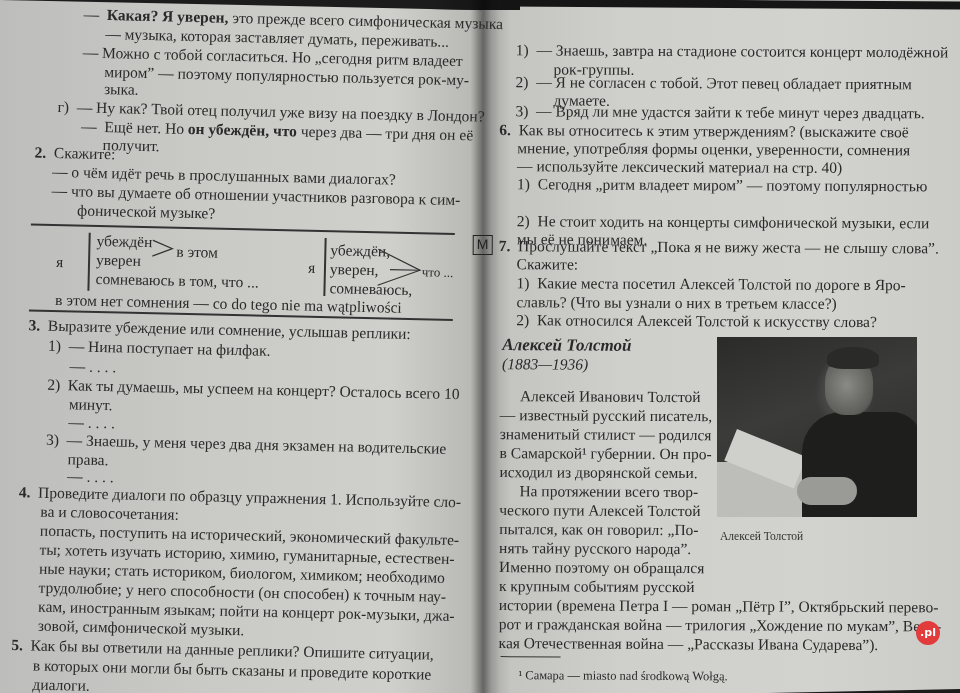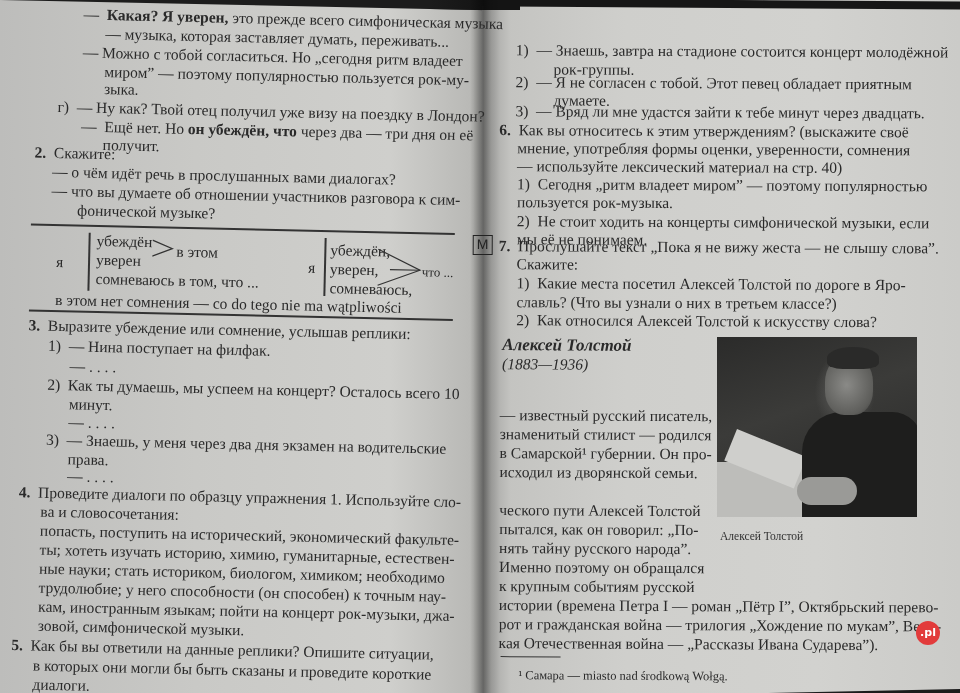--- a/index.html
+++ b/index.html
@@ -228,21 +228,20 @@
     <div class="l" style="left:20px; top:120px;">
       <span class="b">6.</span>&nbsp;
       <span>Как вы относитесь к этим утверждениям? (выскажите своё</span>
     </div>
     <div class="l" style="left:38px; top:138px;">мнение, употребляя формы оценки, уверенности, сомнения</div>
     <div class="l" style="left:38px; top:156px;">— используйте лексический материал на стр. 40)</div>
     <div class="l" style="left:38px; top:174px;">
       <span>1)</span>&nbsp;
       <span>Сегодня „ритм владеет миром” — поэтому популярностью</span>
     </div>
-    <div class="l" style="left:38px; top:192px;">пользуется рок-музыка.</div>
     <div class="l" style="left:38px; top:211px;">
       <span>2)</span>&nbsp;
       <span>Не стоит ходить на концерты симфонической музыки, если</span>
     </div>
     <div class="l" style="left:38px; top:229px;">мы её не понимаем.</div>
 
     <div class="mbox" style="left:-6px; top:235px;">M</div>
     <div class="l" style="left:20px; top:236px;">
       <span class="b">7.</span>&nbsp;
       <span>Прослушайте текст „Пока я не вижу жеста — не слышу слова”.</span>
@@ -254,25 +253,27 @@
     </div>
     <div class="l" style="left:38px; top:292px;">славль? (Что вы узнали о них в третьем классе?)</div>
     <div class="l" style="left:38px; top:310px;">
       <span>2)</span>&nbsp;
       <span>Как относился Алексей Толстой к искусству слова?</span>
     </div>
 
     <div class="l b it" style="left:24px; top:335px; font-size:17px;">Алексей Толстой</div>
     <div class="l it" style="left:24px; top:354px;">(1883—1936)</div>
 
+    <div class="l" style="left:42px; top:386px;">Алексей Иванович Толстой</div>
     <div class="l" style="left:22px; top:405px;">— известный русский писатель,</div>
     <div class="l" style="left:22px; top:424px;">знаменитый стилист — родился</div>
     <div class="l" style="left:22px; top:443px;">в Самарской¹ губернии. Он про-</div>
     <div class="l" style="left:22px; top:462px;">исходил из дворянской семьи.</div>
 
+    <div class="l" style="left:42px; top:481px;">На протяжении всего твор-</div>
     <div class="l" style="left:22px; top:500px;">ческого пути Алексей Толстой</div>
     <div class="l" style="left:22px; top:519px;">пытался, как он говорил: „По-</div>
     <div class="l" style="left:22px; top:538px;">нять тайну русского народа”.</div>
     <div class="l" style="left:22px; top:557px;">Именно поэтому он обращался</div>
     <div class="l" style="left:22px; top:576px;">к крупным событиям русской</div>
 
     <div class="l" style="left:22px; top:595px;">истории (времена Петра I — роман „Пётр I”, Октябрьский перево-</div>
     <div class="l" style="left:22px; top:614px;">рот и гражданская война — трилогия „Хождение по мукам”, Вели-</div>
     <div class="l" style="left:22px; top:633px;">кая Отечественная война — „Рассказы Ивана Сударева”).</div>
 

